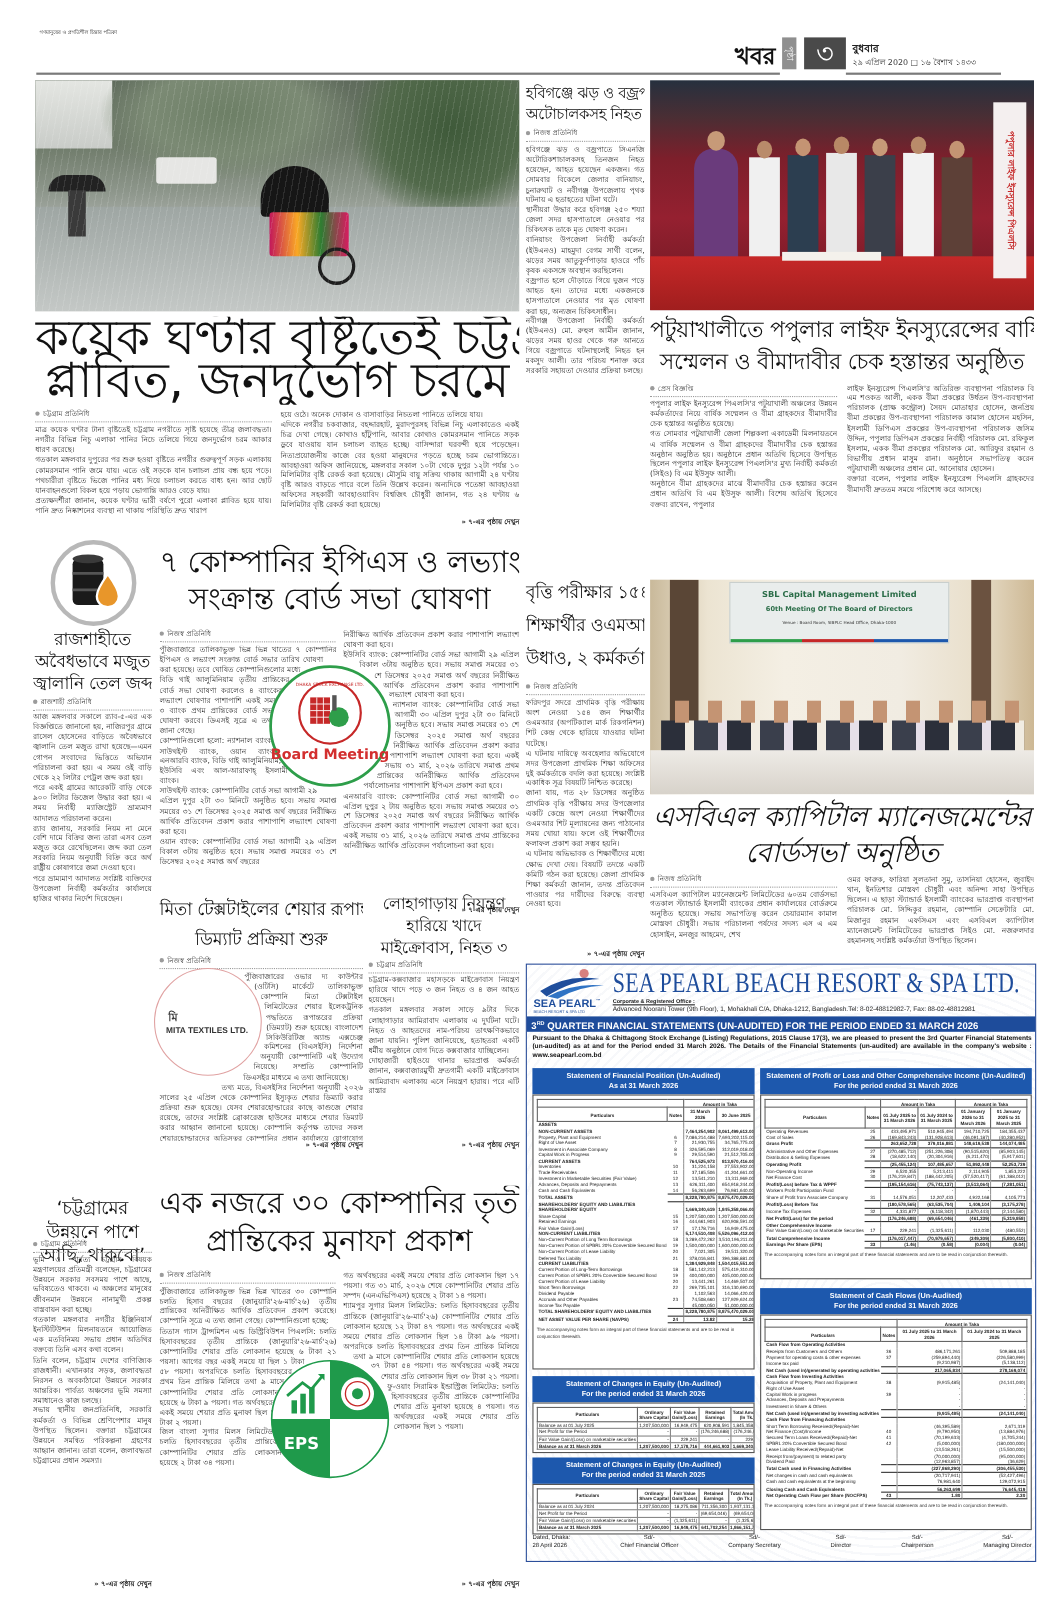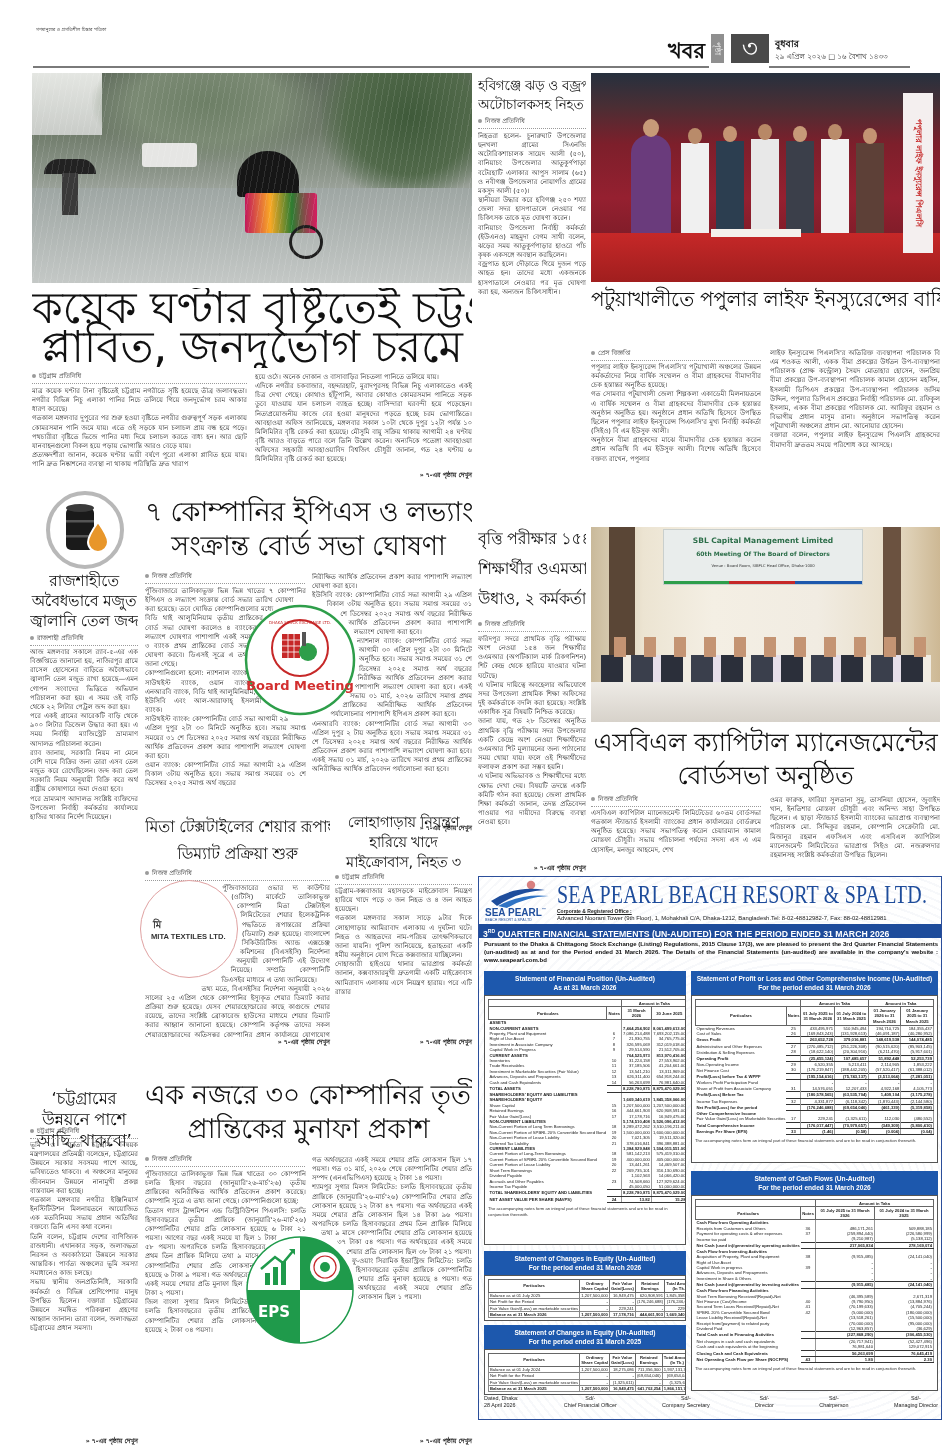--- a/index.html
+++ b/index.html
@@ -56,21 +56,21 @@
 <body>
 
 <div id="page">
 
   <div class="a tagline" style="left:36px;top:26px;">গণমানুষের ও প্রগতিশীল চিন্তার পত্রিকা</div>
   <div class="a logo" style="left:32px;top:31px;margin-top:48px;">দেশ প্রতিক্ষণ</div>
   <div class="a sect" style="left:668px;top:35px;">খবর</div>
   <div class="a pglabel" style="left:711px;top:34px;width:13px;height:29px;">পৃষ্ঠা</div>
   <div class="a pgnum" style="left:731px;top:34px;width:38px;height:29px;">৩</div>
   <div class="a day" style="left:775px;top:37px;">বুধবার</div>
-  <div class="a date" style="left:775px;top:51px;">২৯ এপ্রিল ২০২৬ □ ১৬ বৈশাখ ১৪৩৩</div>
+  <div class="a date" style="left:775px;top:51px;">২৯ এপ্রিল 2020 □ ১৬ বৈশাখ ১৪৩৩</div>
   <div class="a rule" style="left:33px;top:66px;width:676px;"></div>
   <div class="a rule" style="left:769px;top:66px;width:141px;"></div>
 
   <div class="a photo" style="left:32px;top:73px;width:440px;height:210px;background:linear-gradient(180deg,#5f6b5c 0%,#6f7b6a 28%,#8d968b 48%,#a8ada8 62%,#bfc3c0 100%);">
     <div class="a" style="left:0;top:0;width:70px;height:62px;background:linear-gradient(#e4e6e2,#c9ccc8);"></div>
     <div class="a" style="left:60px;top:-10px;width:230px;height:100px;background:radial-gradient(ellipse at 50% 40%,#6d7f66 0%,#7b8a74 45%,transparent 72%);"></div>
     <div class="a" style="left:290px;top:-10px;width:160px;height:135px;background:radial-gradient(ellipse at 55% 40%,#3f5a3a 0%,#51694a 50%,transparent 75%);"></div>
     <div class="a" style="left:0;top:115px;width:440px;height:95px;background:linear-gradient(#9ea6a3,#c4c8c6);"></div>
     <div class="a" style="left:110px;top:70px;width:55px;height:24px;background:#e6e6e4;border-radius:3px;"></div>
     <div class="a" style="left:12px;top:86px;width:52px;height:15px;background:#222;border-radius:26px 26px 0 0;"></div>
@@ -98,24 +98,25 @@
       <p>এদিকে নগরীর চকবাজার, বহদ্দারহাট, মুরাদপুরসহ বিভিন্ন নিচু এলাকাতেও একই চিত্র দেখা গেছে। কোথাও হাঁটুপানি, আবার কোথাও কোমরসমান পানিতে সড়ক ডুবে যাওয়ায় যান চলাচল ব্যাহত হচ্ছে। বাসিন্দারা ঘরবন্দী হয়ে পড়েছেন। নিত্যপ্রয়োজনীয় কাজে বের হওয়া মানুষদের পড়তে হচ্ছে চরম ভোগান্তিতে। আবহাওয়া অফিস জানিয়েছে, মঙ্গলবার সকাল ১০টা থেকে দুপুর ১২টা পর্যন্ত ১০ মিলিমিটার বৃষ্টি রেকর্ড করা হয়েছে। মৌসুমি বায়ু সক্রিয় থাকায় আগামী ২৪ ঘণ্টায় বৃষ্টি আরও বাড়তে পারে বলে তিনি উল্লেখ করেন। অন্যদিকে পতেঙ্গা আবহাওয়া অফিসের সহকারী আবহাওয়াবিদ বিশ্বজিৎ চৌধুরী জানান, গত ২৪ ঘণ্টায় ৬ মিলিমিটার বৃষ্টি রেকর্ড করা হয়েছে।</p>
     </div>
   <div class="a jump" style="left:385px;top:470px;width:87px;">» ৭-এর পৃষ্ঠায় দেখুন</div>
 
   <div class="a hl" style="left:478px;top:76px;width:108px;height:40px;font-size:13.5px;line-height:19px;">
     <div>হবিগঞ্জে ঝড় ও বজ্রপাতে</div>
     <div>অটোচালকসহ নিহত ৩</div>
   </div>
   <div class="a byline" style="left:478px;top:117px;width:108px;"><span class="dot"></span><span>নিজস্ব প্রতিনিধি</span></div>
   <div class="a body" style="left:478px;top:132px;width:108px;height:386px;">
-      <p>নিহতরা হলেন- চুনারুঘাট উপজেলার ছনখলা গ্রামের সিএনজি অটোরিকশাচালক সায়েদ আলী (৫০), বানিয়াচং উপজেলার আতুকুর্ণপাড়া বটেরহাটি এলাকার আপুস সালাম (৬৫) ও নবীগঞ্জ উপজেলার নোয়াগাঁও গ্রামের মকসুদ আলী (৫০)।</p>
+      <p>হবিগঞ্জে ঝড় ও বজ্রপাতে সিএনজি অটোরিকশাচালকসহ তিনজন নিহত হয়েছেন, আহত হয়েছেন একজন। গত সোমবার বিকেলে জেলার বানিয়াচং, চুনারুঘাট ও নবীগঞ্জ উপজেলায় পৃথক ঘটনায় এ হতাহতের ঘটনা ঘটে।</p>
       <p>স্থানীয়রা উদ্ধার করে হবিগঞ্জ ২৫০ শয্যা জেলা সদর হাসপাতালে নেওয়ার পর চিকিৎসক তাকে মৃত ঘোষণা করেন।</p>
       <p>বানিয়াচং উপজেলা নির্বাহী কর্মকর্তা (ইউএনও) মাহমুদা বেগম সাথী বলেন, ঝড়ের সময় আতুকুর্ণপাড়ার হাওরে পাঁচ কৃষক একসঙ্গে অবস্থান করছিলেন।</p>
       <p>বজ্রপাত হলে দৌড়াতে গিয়ে দুজন পড়ে আহত হন। তাদের মধ্যে একজনকে হাসপাতালে নেওয়ার পর মৃত ঘোষণা করা হয়, অন্যজন চিকিৎসাধীন।</p>
+      <p>নবীগঞ্জ উপজেলা নির্বাহী কর্মকর্তা (ইউএনও) মো. রুহুল আমীন জানান, ঝড়ের সময় হাওর থেকে গরু আনতে গিয়ে বজ্রপাতে ঘটনাস্থলেই নিহত হন মকসুদ আলী। তার পরিচয় শনাক্ত করে সরকারি সহায়তা দেওয়ার প্রক্রিয়া চলছে।</p>
     </div>
 
   <div class="a photo" style="left:591px;top:73px;width:349px;height:209px;background:linear-gradient(180deg,#26303e 0%,#4a2e34 16%,#7d1f2b 34%,#952030 60%,#7e1c28 80%);">
     <div class="a" style="left:40px;top:62px;width:40px;height:110px;background:#6a3b7c;border-radius:18px 18px 0 0;"></div>
     <div class="a" style="left:52px;top:46px;width:16px;height:18px;background:#c79a78;border-radius:50%;"></div>
     <div class="a" style="left:90px;top:70px;width:28px;height:95px;background:#f0f0f0;"></div>
     <div class="a" style="left:97px;top:55px;width:14px;height:16px;background:#b98b6a;border-radius:50%;"></div>
     <div class="a" style="left:125px;top:68px;width:28px;height:97px;background:#2c3e50;"></div>
     <div class="a" style="left:132px;top:53px;width:14px;height:16px;background:#c49473;border-radius:50%;"></div>
     <div class="a" style="left:160px;top:66px;width:28px;height:99px;background:#e8e8e8;"></div>
@@ -126,20 +127,21 @@
     <div class="a" style="left:237px;top:51px;width:14px;height:16px;background:#b98b6a;border-radius:50%;"></div>
     <div class="a" style="left:265px;top:70px;width:28px;height:95px;background:#5d4037;"></div>
     <div class="a" style="left:272px;top:55px;width:14px;height:16px;background:#c49473;border-radius:50%;"></div>
     <div class="a" style="left:0;top:160px;width:349px;height:49px;background:linear-gradient(#c62828,#a01e1e);"></div>
     <div class="a" style="left:120px;top:156px;width:90px;height:8px;background:#f4f1ec;"></div>
     <div class="a" style="left:312px;top:20px;width:30px;height:160px;background:#f4efef;color:#c62828;font-size:8px;font-weight:bold;writing-mode:vertical-rl;text-align:center;line-height:30px;white-space:nowrap;overflow:hidden;">পপুলার লাইফ ইনস্যুরেন্স পিএলসি</div>
   </div>
 
   <div class="a hl" style="left:591px;top:285px;width:349px;height:60px;font-size:20px;line-height:29px;">
     <div>পটুয়াখালীতে পপুলার লাইফ ইনস্যুরেন্সের বার্ষিক</div>
+    <div>সম্মেলন ও বীমাদাবীর চেক হস্তান্তর অনুষ্ঠিত</div>
   </div>
   <div class="a byline" style="left:591px;top:349px;width:170px;"><span class="dot"></span><span>প্রেস বিজ্ঞপ্তি</span></div>
   <div class="a body" style="left:591px;top:363px;width:170px;height:158px;">
       <p>পপুলার লাইফ ইনস্যুরেন্স পিএলসি'র পটুয়াখালী অঞ্চলের উন্নয়ন কর্মকর্তাদের নিয়ে বার্ষিক সম্মেলন ও বীমা গ্রাহকদের বীমাদাবীর চেক হস্তান্তর অনুষ্ঠিত হয়েছে।</p>
       <p>গত সোমবার পটুয়াখালী জেলা শিল্পকলা একাডেমী মিলনায়তনে এ বার্ষিক সম্মেলন ও বীমা গ্রাহকদের বীমাদাবীর চেক হস্তান্তর অনুষ্ঠান অনুষ্ঠিত হয়। অনুষ্ঠানে প্রধান অতিথি হিসেবে উপস্থিত ছিলেন পপুলার লাইফ ইনস্যুরেন্স পিএলসি'র মুখ্য নির্বাহী কর্মকর্তা (সিইও) বি এম ইউসুফ আলী।</p>
       <p>অনুষ্ঠানে বীমা গ্রাহকদের মাঝে বীমাদাবীর চেক হস্তান্তর করেন প্রধান অতিথি বি এম ইউসুফ আলী। বিশেষ অতিথি হিসেবে বক্তব্য রাখেন, পপুলার</p>
     </div>
   <div class="a body" style="left:770px;top:349px;width:170px;height:172px;">
       <p>লাইফ ইনস্যুরেন্স পিএলসি'র অতিরিক্ত ব্যবস্থাপনা পরিচালক বি এম শওকত আলী, একক বীমা প্রকল্পের উর্ধতন উপ-ব্যবস্থাপনা পরিচালক (প্রাক্ষ কন্ট্রোল) সৈয়দ মোতাহার হোসেন, জনপ্রিয় বীমা প্রকল্পের উপ-ব্যবস্থাপনা পরিচালক কামাল হোসেন মহসিন, ইসলামী ডিপিএস প্রকল্পের উপ-ব্যবস্থাপনা পরিচালক জসিম উদ্দিন, পপুলার ডিপিএস প্রকল্পের নির্বাহী পরিচালক মো. রফিকুল ইসলাম, একক বীমা প্রকল্পের পরিচালক মো. আরিফুর রহমান ও বিভাগীয় প্রধান মাসুম রানা। অনুষ্ঠানে সভাপতিত্ব করেন পটুয়াখালী অঞ্চলের প্রধান মো. আনোয়ার হোসেন।</p>
       <p>বক্তারা বলেন, পপুলার লাইফ ইনস্যুরেন্স পিএলসি গ্রাহকদের বীমাদাবী দ্রুততম সময়ে পরিশোধ করে আসছে।</p>
@@ -223,21 +225,21 @@
     <div class="a" style="left:72px;top:2px;width:200px;height:56px;background:#e9edec;border:1px solid #c9cfcd;text-align:center;overflow:hidden;">
       <div style="font-size:7.5px;font-weight:bold;color:#2c6e49;margin-top:6px;white-space:nowrap;">SBL Capital Management Limited</div>
       <div style="font-size:6px;font-weight:bold;color:#2c6e49;margin-top:5px;white-space:nowrap;">60th Meeting Of The Board of Directors</div>
       <div style="font-size:3.8px;color:#333;margin-top:6px;white-space:nowrap;">Venue : Board Room, SIBPLC Head Office, Dhaka-1000</div>
       <div style="position:absolute;left:0;bottom:0;width:100%;height:3px;background:linear-gradient(90deg,#2e9e4a 0 33%,#c62828 33% 66%,#1d58ad 66%);"></div>
     </div>
     <div class="a" style="left:10px;top:128px;width:330px;height:30px;background:repeating-linear-gradient(90deg,#2b2f3a 0 22px,#f1ece2 22px 30px,#3a3f4c 30px 52px,#e6dfe9 52px 60px);"></div>
     <div class="a" style="left:18px;top:110px;width:320px;height:20px;background:repeating-linear-gradient(90deg,transparent 0 5px,#c49473 5px 17px,transparent 17px 30px);"></div>
     <div class="a" style="left:0;top:155px;width:349px;height:40px;background:linear-gradient(#eeebe6,#d7d2ca);"></div>
   </div>
-  <div class="a hl" style="left:591px;top:726px;width:349px;height:68px;font-size:25px;line-height:33px;">
+  <div class="a hl" style="left:591px;top:726px;width:349px;height:68px;font-size:25px;line-height:33px;font-style:italic;">
     <div>এসবিএল ক্যাপিটাল ম্যানেজমেন্টের</div>
     <div>বোর্ডসভা অনুষ্ঠিত</div>
   </div>
   <div class="a byline" style="left:591px;top:795px;width:170px;"><span class="dot"></span><span>নিজস্ব প্রতিনিধি</span></div>
   <div class="a body" style="left:591px;top:809px;width:170px;height:62px;">
       <p>এসবিএল ক্যাপিটাল ম্যানেজমেন্ট লিমিটেডের ৬০তম বোর্ডসভা গতকাল স্ট্যান্ডার্ড ইসলামী ব্যাংকের প্রধান কার্যালয়ের বোর্ডরুমে অনুষ্ঠিত হয়েছে। সভায় সভাপতিত্ব করেন চেয়ারম্যান কামাল মোস্তফা চৌধুরী। সভায় পরিচালনা পর্ষদের সদস্য এস এ এম হোসাইন, মনজুর আহমেদ, শেখ</p>
     </div>
   <div class="a body" style="left:770px;top:796px;width:170px;height:75px;">
       <p>ওমর ফারুক, ফারিয়া সুলতানা সুমু, তাসনিয়া হোসেন, জুবাইদ খান, ইনতিশার মোস্তফা চৌধুরী এবং অনিন্দ্য সাহা উপস্থিত ছিলেন। এ ছাড়া স্ট্যান্ডার্ড ইসলামী ব্যাংকের ভারপ্রাপ্ত ব্যবস্থাপনা পরিচালক মো. সিদ্দিকুর রহমান, কোম্পানি সেক্রেটারি মো. মিজানুর রহমান এফসিএস এবং এসবিএল ক্যাপিটাল ম্যানেজমেন্ট লিমিটেডের ভারপ্রাপ্ত সিইও মো. নজরুলদার রহমানসহ সংশ্লিষ্ট কর্মকর্তারা উপস্থিত ছিলেন।</p>
     </div>

